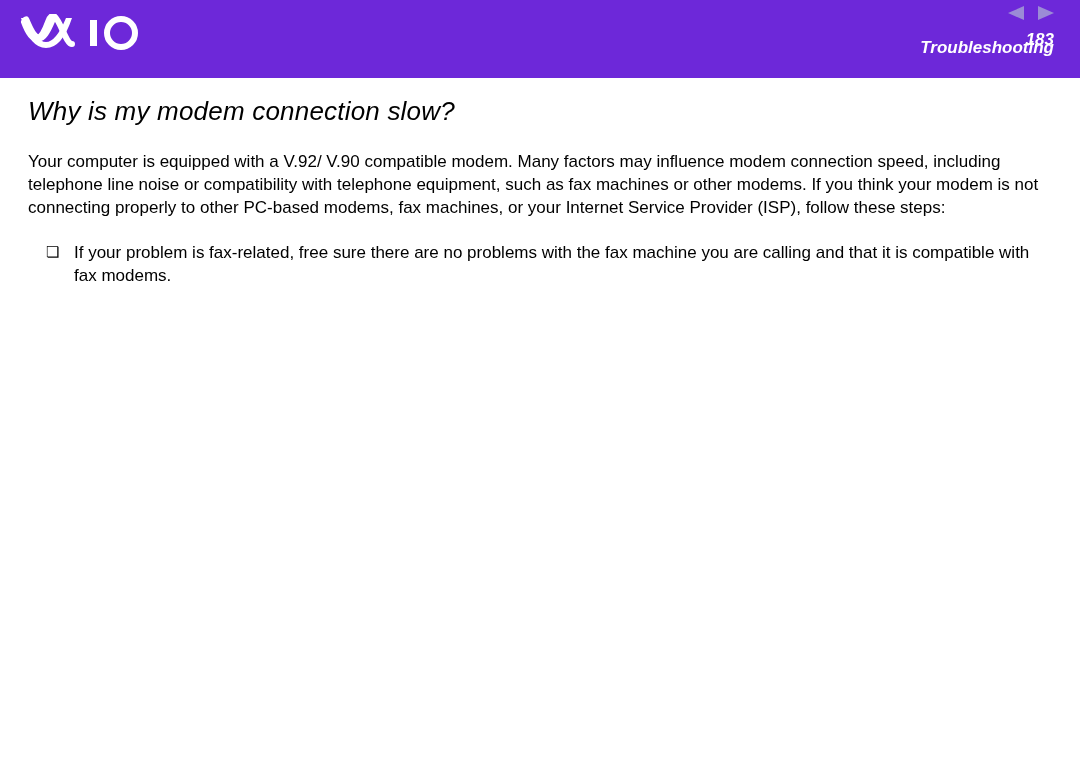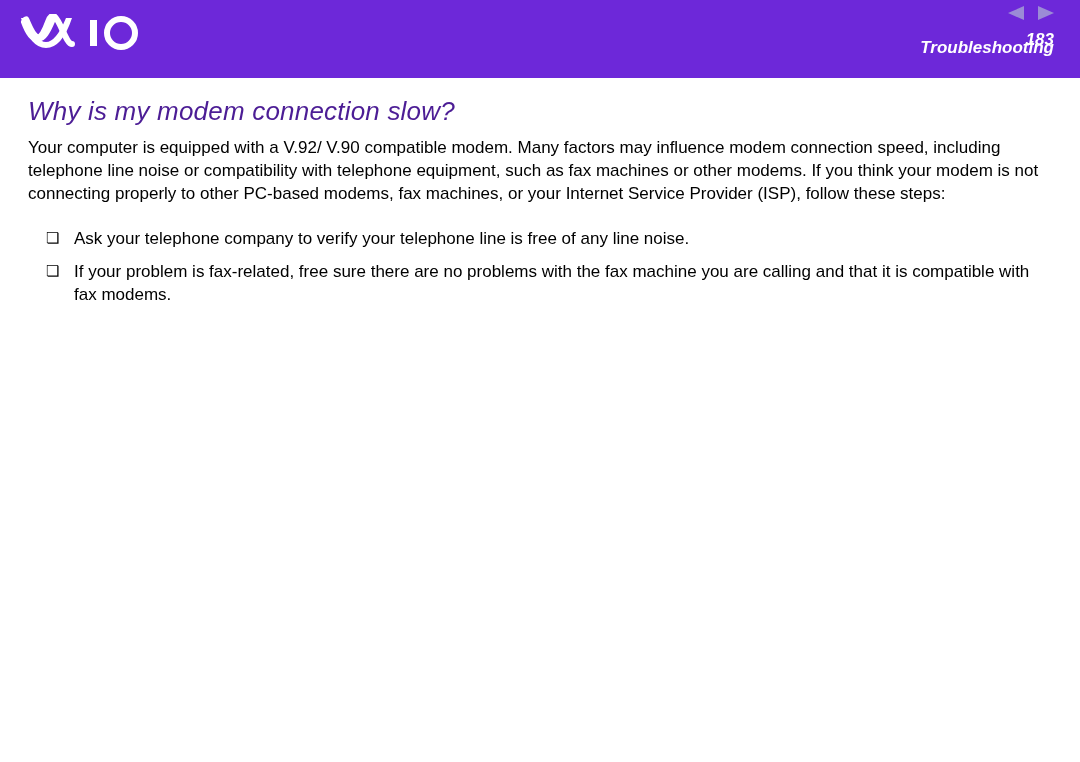--- a/index.html
+++ b/index.html
@@ -46,25 +46,25 @@
       top: 38px;
       color: #fff;
       font-style: italic;
       font-weight: bold;
       font-size: 17px;
     }
     .content {
       padding: 18px 28px 0 28px;
     }
     .heading {
-      color: #4c1d95;
+      color: #000000;
       font-style: italic;
       font-size: 26px;
       font-weight: normal;
-      margin-bottom: 10px;
+      margin-bottom: 24px;
       letter-spacing: 0.2px;
     }
     .intro {
       font-size: 17px;
       line-height: 1.35;
       color: #000;
       margin-bottom: 22px;
     }
     .bullet-list {
       list-style: none;
@@ -121,16 +121,15 @@
     </span>
   </div>
   <div class="page-number">183</div>
   <div class="section-label">Troubleshooting</div>
 </div>
 
 <div class="content">
   <h2 class="heading">Why is my modem connection slow?</h2>
   <p class="intro">Your computer is equipped with a V.92/ V.90 compatible modem. Many factors may influence modem connection speed, including telephone line noise or compatibility with telephone equipment, such as fax machines or other modems. If you think your modem is not connecting properly to other PC-based modems, fax machines, or your Internet Service Provider (ISP), follow these steps:</p>
   <ul class="bullet-list">
-    <li>Ask your telephone company to verify your telephone line is free of any line noise.</li>
     <li>If your problem is fax-related, free sure there are no problems with the fax machine you are calling and that it is compatible with fax modems.</li>
   </ul>
 </div>
 
 </body></html>

